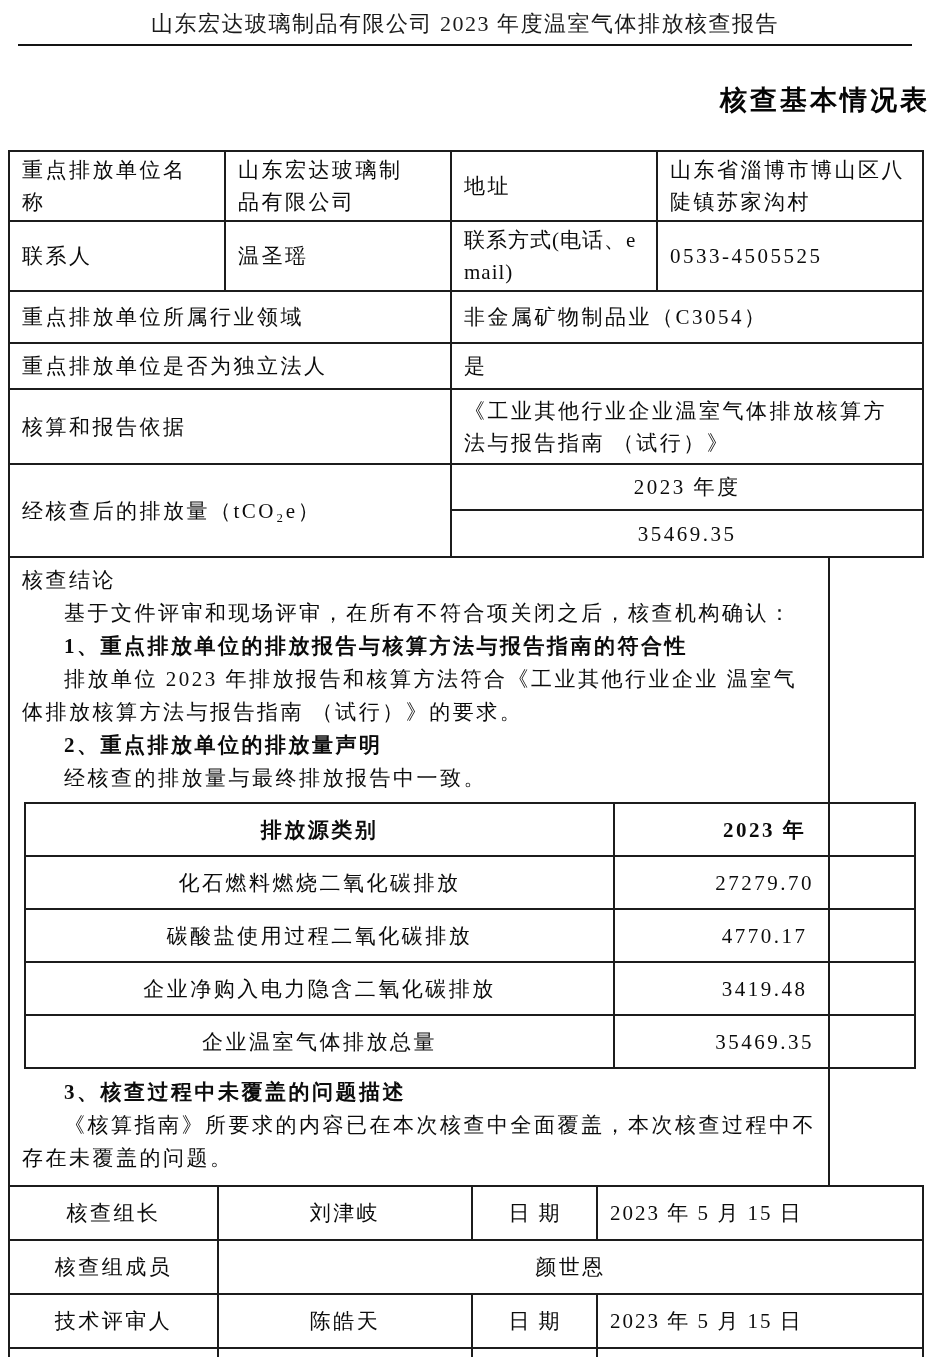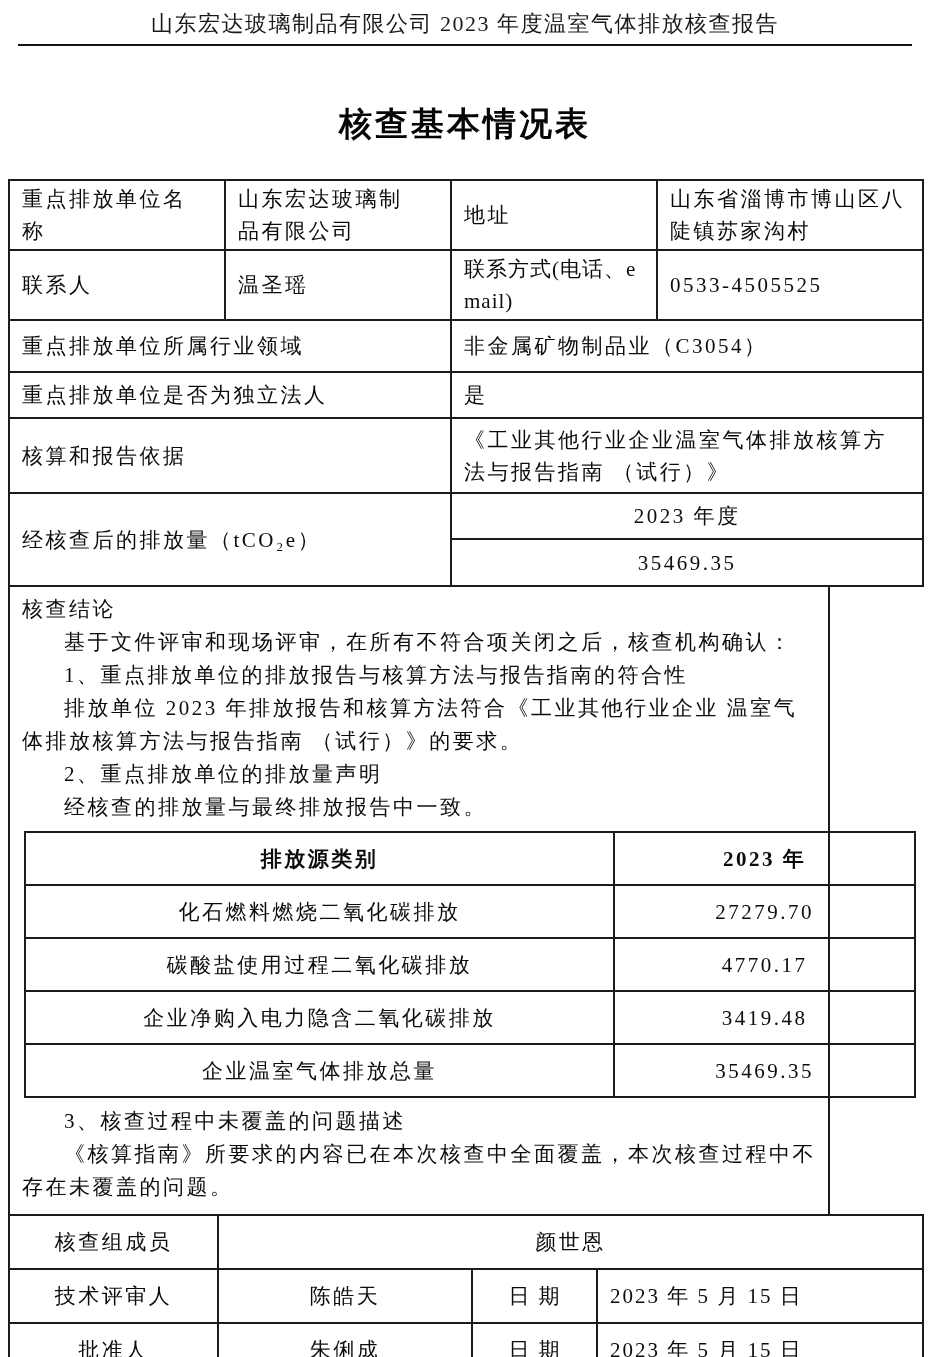--- a/index.html
+++ b/index.html
@@ -7,41 +7,41 @@
     width:930px;height:1357px;position:relative;
     font-family:"Liberation Serif","DejaVu Serif",serif;
     color:#111;-webkit-font-smoothing:antialiased;
   }
   .page-header{
     text-align:center;font-size:22px;letter-spacing:1.5px;
     padding-top:9px;color:#1a1a1a;
   }
   .header-rule{height:2px;background:#141414;margin:5px 18px 0 18px;}
   .doc-title{
-    text-align:center;font-size:33px;font-weight:bold;letter-spacing:3px;
-    margin-top:56px;color:#050505;
+    text-align:right;font-size:27px;font-weight:bold;letter-spacing:3px;
+    margin-top:36px;color:#050505;
   }
   .doc{width:914px;margin:32px 0 0 8px;}
   table{border-collapse:collapse;width:916px;table-layout:fixed;}
   td{
     border:2px solid #1c1c1c;font-size:21px;letter-spacing:2.5px;
     padding:2px 12px;vertical-align:middle;color:#0c0c0c;
     word-break:break-all;line-height:32px;
   }
   td.center{text-align:center;padding:2px 4px;}
   td.narrowpad{padding-right:26px;}
   
   .conclusion{
     border-left:2px solid #1c1c1c;border-right:2px solid #1c1c1c;
     width:822px;box-sizing:border-box;padding:6px 12px 10px 12px;
     font-size:21px;letter-spacing:2.5px;line-height:33px;color:#0c0c0c;
   }
   .conclusion p{margin:0;}
   .ind{text-indent:2em;}
-  .bold{font-weight:normal;}
+  .bold{font-weight:bold;}
   .emis-wrap{margin:7px 0 7px 2px;}
   .emis{width:892px;}
   .emis td{text-align:center;height:47px;padding:2px 6px;line-height:28px;}
   .emis td.hdr{font-weight:bold;}
   
   .sig td{height:48px;text-align:center;padding:2px 6px;}
   .sig td.dateval{text-align:left;padding-left:12px;letter-spacing:2px;}
   .sig td.datelabel{letter-spacing:9px;padding-left:14px;}
   .sig tr{border:0;}
 </style>
@@ -141,20 +141,26 @@
   </div>
 
   <table class="sig">
     <colgroup>
         <col style="width:209px">
         <col style="width:254px">
         <col style="width:125px">
         <col>
       </colgroup>
     <tbody>
+        <tr style="height:47px;">
+      <td>核查组长</td>
+      <td>刘津岐</td>
+      <td class="datelabel">日期</td>
+      <td class="dateval">2023 年 5 月 15 日</td>
+    </tr>
     <tr style="height:48px;">
       <td>核查组成员</td>
       <td colspan="3">颜世恩</td>
     </tr>
     <tr style="height:54px;">
       <td>技术评审人</td>
       <td>陈皓天</td>
       <td class="datelabel">日期</td>
       <td class="dateval">2023 年 5 月 15 日</td>
     </tr>

